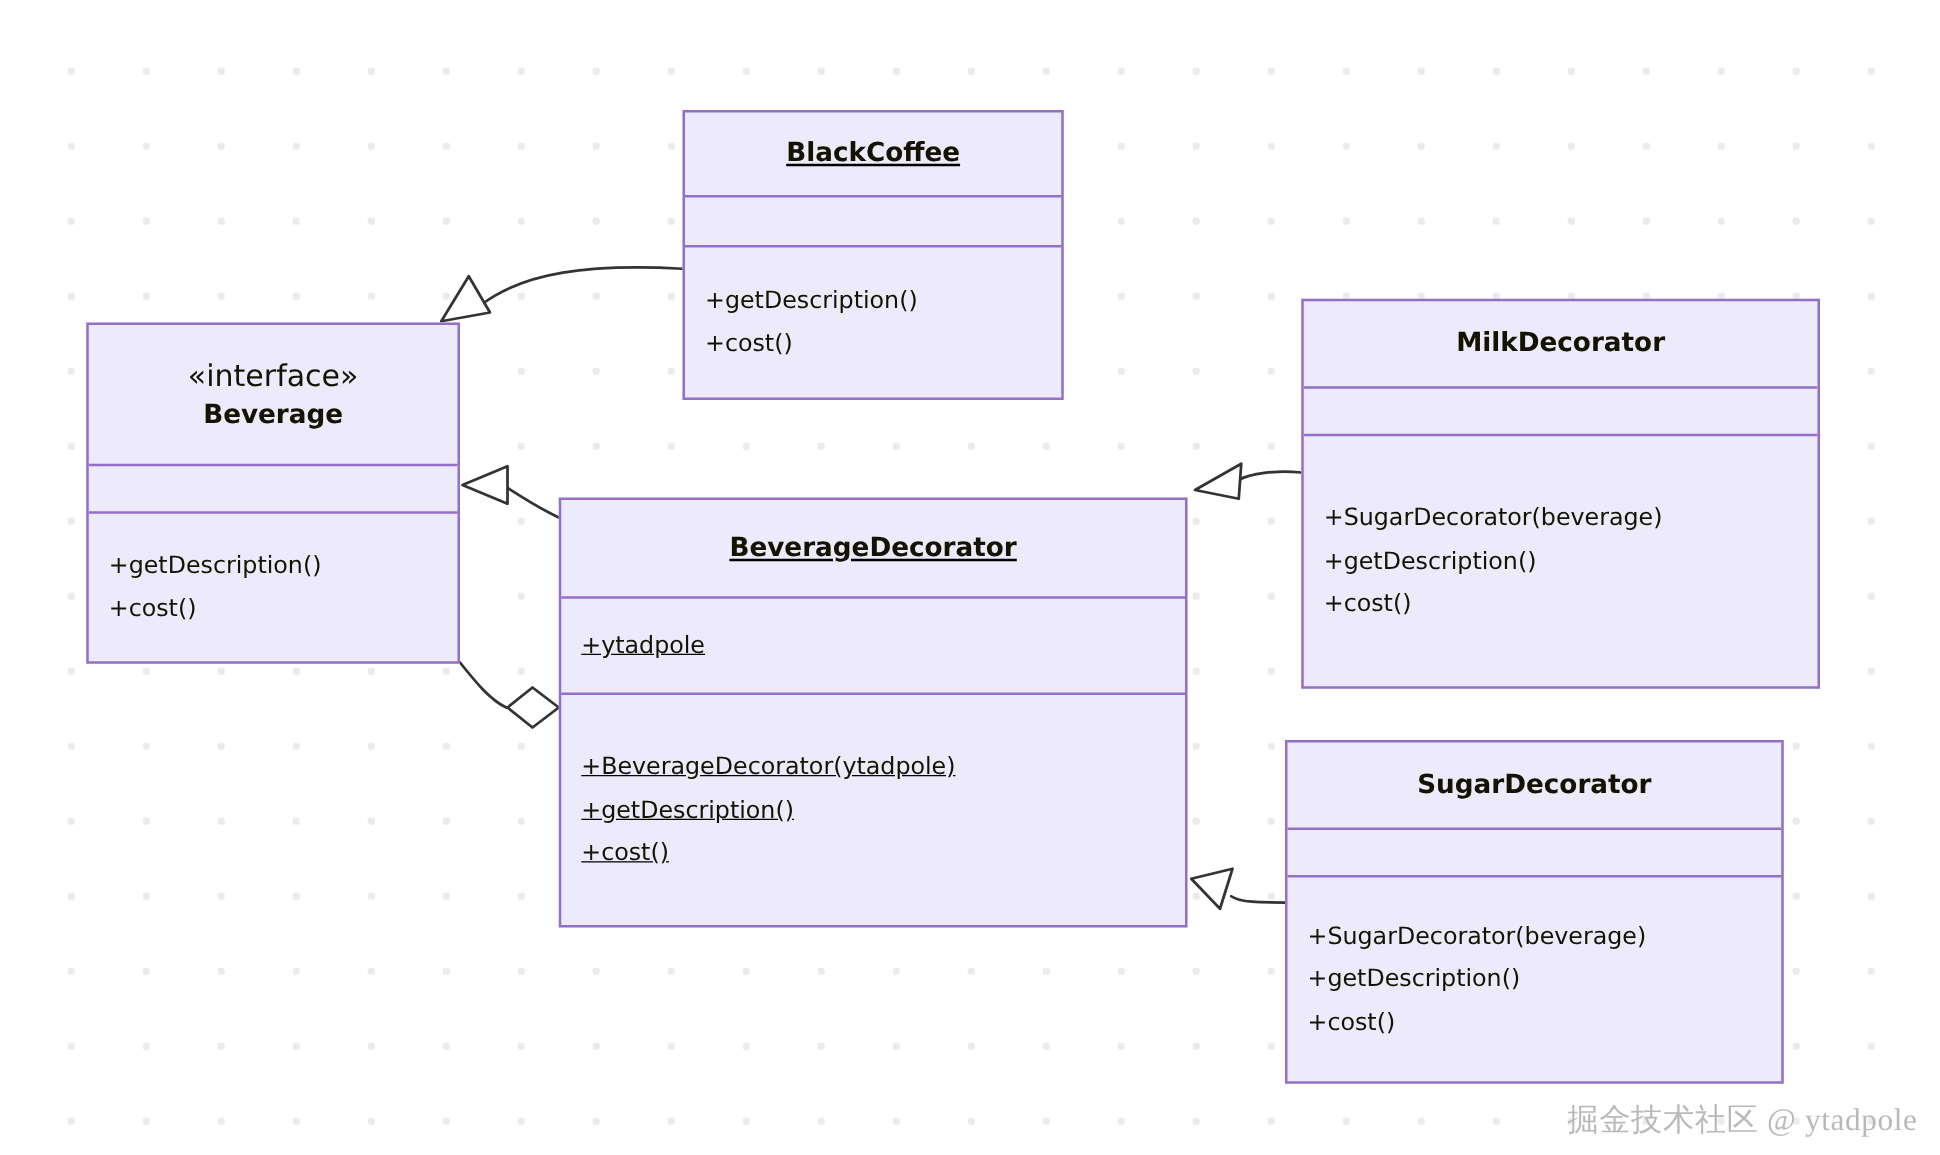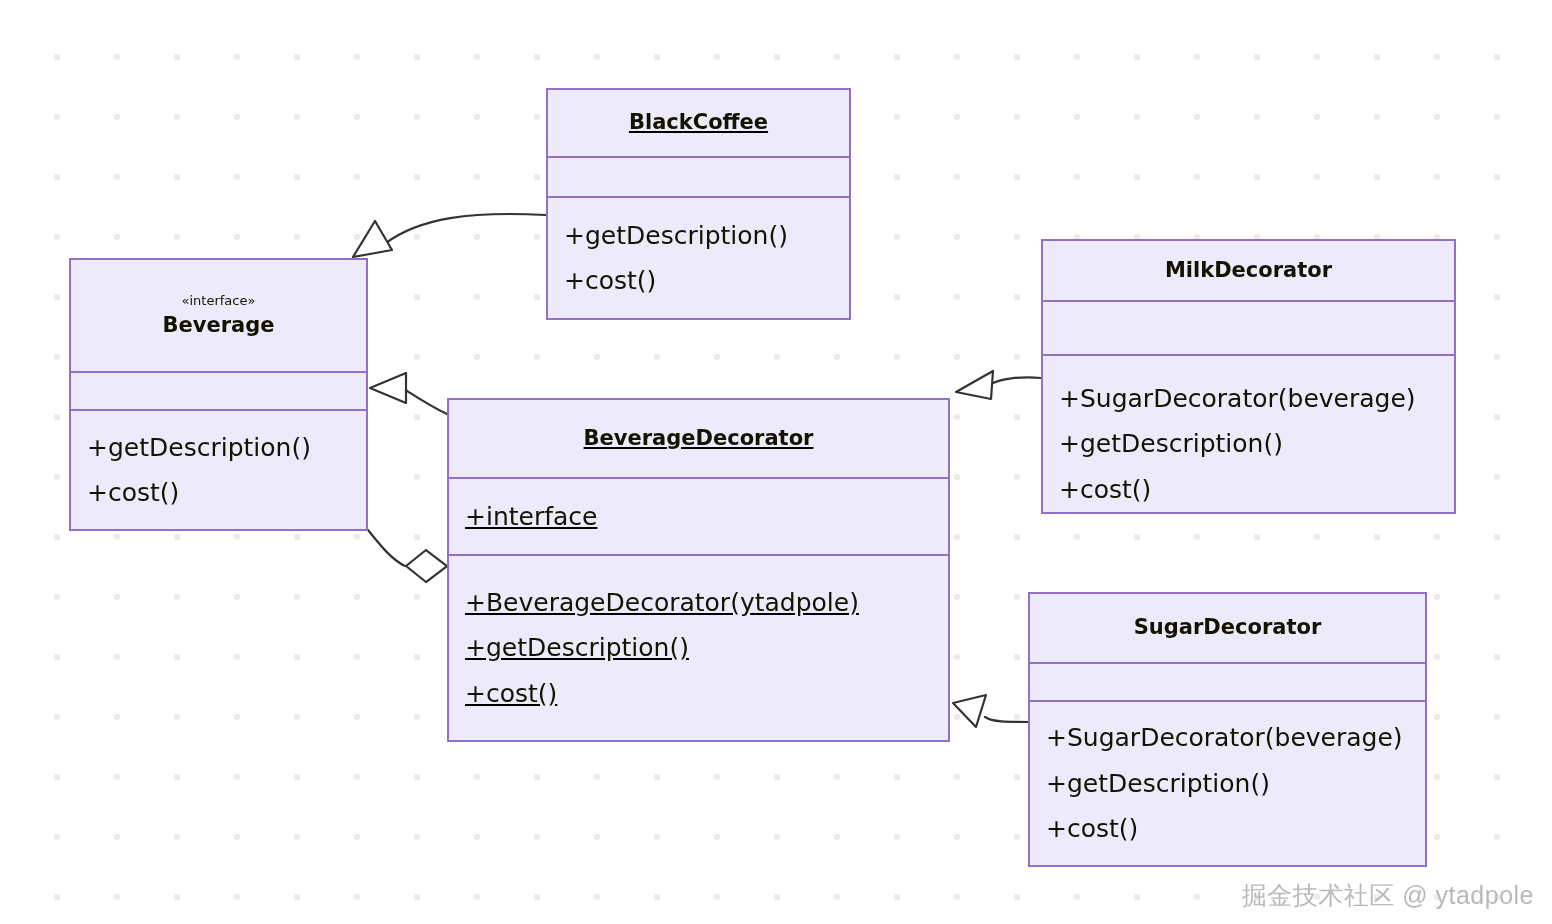--- a/index.html
+++ b/index.html
@@ -50,21 +50,21 @@
     box-sizing: border-box;
     display: flex;
     flex-direction: column;
     align-items: center;
     justify-content: center;
     text-align: center;
     border-bottom: 2px solid #9370C8;
   }
 
   .stereotype {
-    font-size: 13px;
+    font-size: 24px;
     font-weight: 400;
     color: #131300;
     line-height: 1.2;
     margin-bottom: 4px;
   }
 
   .class-name {
     font-size: 21px;
     font-weight: 700;
     color: #131300;
@@ -83,56 +83,56 @@
   .uml-methods {
     box-sizing: border-box;
     flex: 1 1 auto;
     display: flex;
     flex-direction: column;
     justify-content: center;
     padding: 0 16px;
   }
 
   .member {
-    font-size: 25px;
+    font-size: 19px;
     font-weight: 400;
     color: #131300;
     line-height: 1.82;
     white-space: nowrap;
   }
 
   
   #box-beverage          { left: 69px;   top: 258px; width: 299px; height: 273px; }
   #box-beverage .uml-header { height: 113px; }
   #box-beverage .uml-attrs  { height: 38px; }
 
   #box-blackcoffee       { left: 546px;  top: 88px;  width: 305px; height: 232px; }
   #box-blackcoffee .uml-header { height: 68px; text-decoration: underline; }
   #box-blackcoffee .uml-attrs  { height: 40px; }
 
   #box-beveragedecorator { left: 447px;  top: 398px; width: 503px; height: 344px; text-decoration: underline; }
   #box-beveragedecorator .uml-header { height: 79px; }
   #box-beveragedecorator .uml-attrs  { height: 77px; }
 
-  #box-milkdecorator     { left: 1041px; top: 239px; width: 415px; height: 275px; gap: 20px; }
+  #box-milkdecorator     { left: 1041px; top: 239px; width: 415px; height: 312px; }
   #box-milkdecorator .uml-header { height: 70px; }
   #box-milkdecorator .uml-attrs  { height: 38px; }
 
   #box-sugardecorator    { left: 1028px; top: 592px; width: 399px; height: 275px; }
   #box-sugardecorator .uml-header { height: 70px; }
   #box-sugardecorator .uml-attrs  { height: 38px; }
 
   
   #watermark {
     position: absolute;
     right: 18px;
     bottom: 12px;
     font-size: 25px;
     color: #b9b9bd;
-    font-family: Liberation Sans, sans-serif;
+    font-family: Liberation Serif, serif;
     white-space: nowrap;
     letter-spacing: 0.5px;
     margin-left: 41px;
   }
 </style>
 </head>
 <body>
 
 <div id="canvas">
 
@@ -185,21 +185,21 @@
       <div class="member">+getDescription()</div>
       <div class="member">+cost()</div>
     </div>
   </div>
 
   <div class="uml-class" id="box-beveragedecorator">
     <div class="uml-header">
       <div class="class-name">BeverageDecorator</div>
     </div>
     <div class="uml-attrs">
-      <div class="member">+interface</div>
+      <div class="member">+ytadpole</div>
     </div>
     <div class="uml-methods">
       <div class="member">+BeverageDecorator(ytadpole)</div>
       <div class="member">+getDescription()</div>
       <div class="member">+cost()</div>
     </div>
   </div>
 
   <div class="uml-class" id="box-milkdecorator">
     <div class="uml-header">

